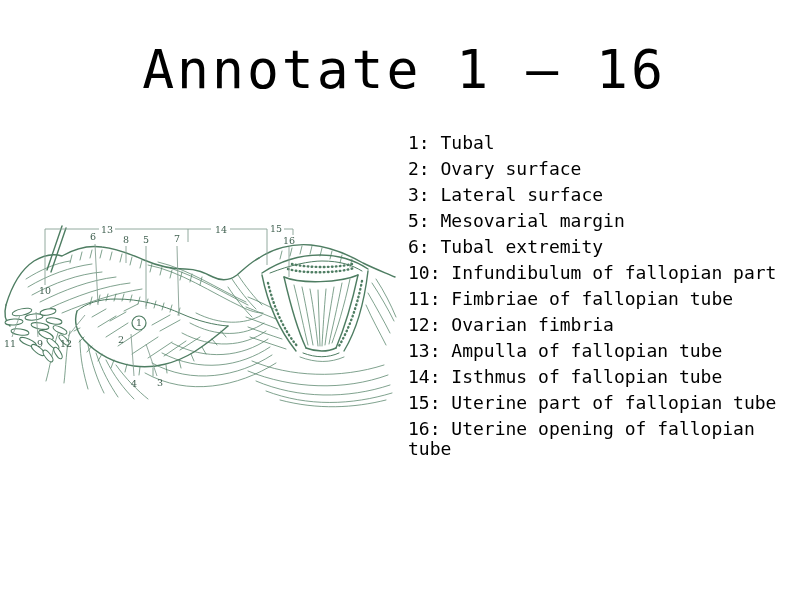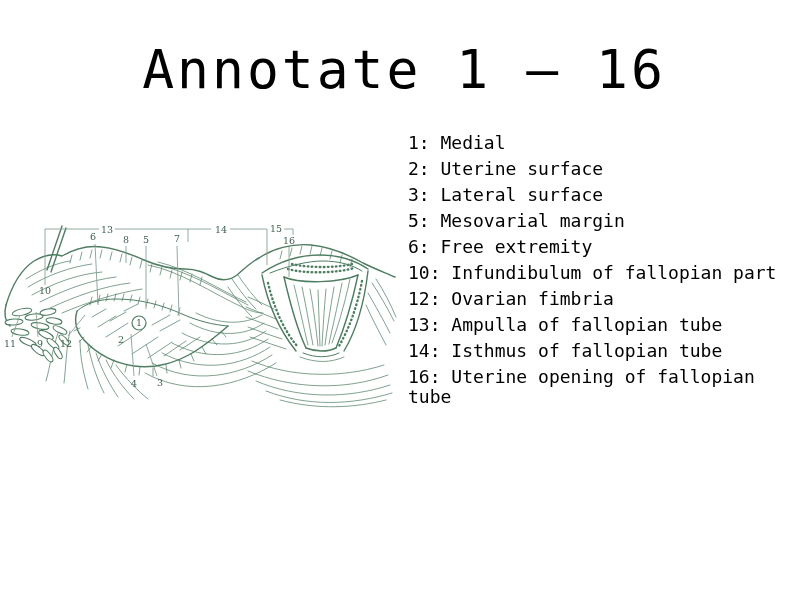--- a/index.html
+++ b/index.html
@@ -287,25 +287,27 @@
         <text class="marker" x="66" y="134">12</text>
         <text class="marker" x="107" y="20">13</text>
         <text class="marker" x="221" y="20">14</text>
         <text class="marker" x="276" y="19">15</text>
         <text class="marker" x="289" y="31">16</text>
       </g>
     </svg>
   </div>
 
   <div class="legend" id="annotation-list">
-      <div class="item">1: Medial</div>
-      <div class="item">2: Uterine surface</div>
+      <div class="item">1: Tubal</div>
+      <div class="item">2: Ovary surface</div>
       <div class="item">3: Lateral surface</div>
       <div class="item">5: Mesovarial margin</div>
-      <div class="item">6: Free extremity</div>
+      <div class="item">6: Tubal extremity</div>
       <div class="item">10: Infundibulum of fallopian part</div>
+      <div class="item">11: Fimbriae of fallopian tube</div>
       <div class="item">12: Ovarian fimbria</div>
       <div class="item">13: Ampulla of fallopian tube</div>
       <div class="item">14: Isthmus of fallopian tube</div>
+      <div class="item">15: Uterine part of fallopian tube</div>
       <div class="item">16: Uterine opening of fallopian tube</div>
     </div>
 
 </div>
 
 </body></html>

